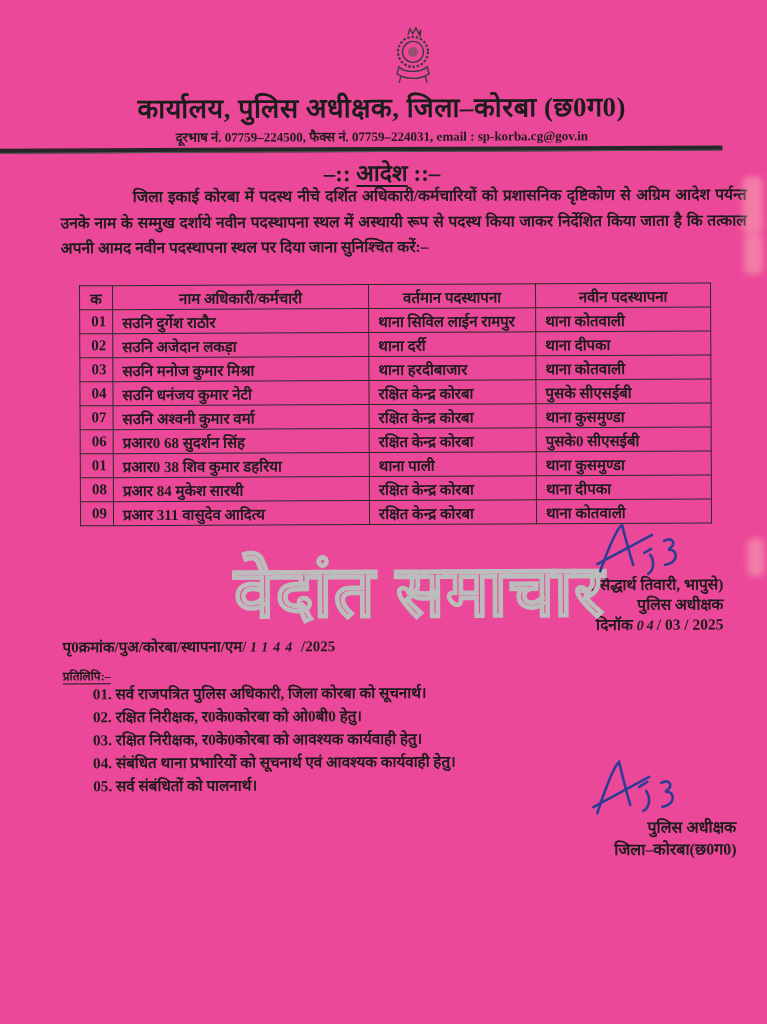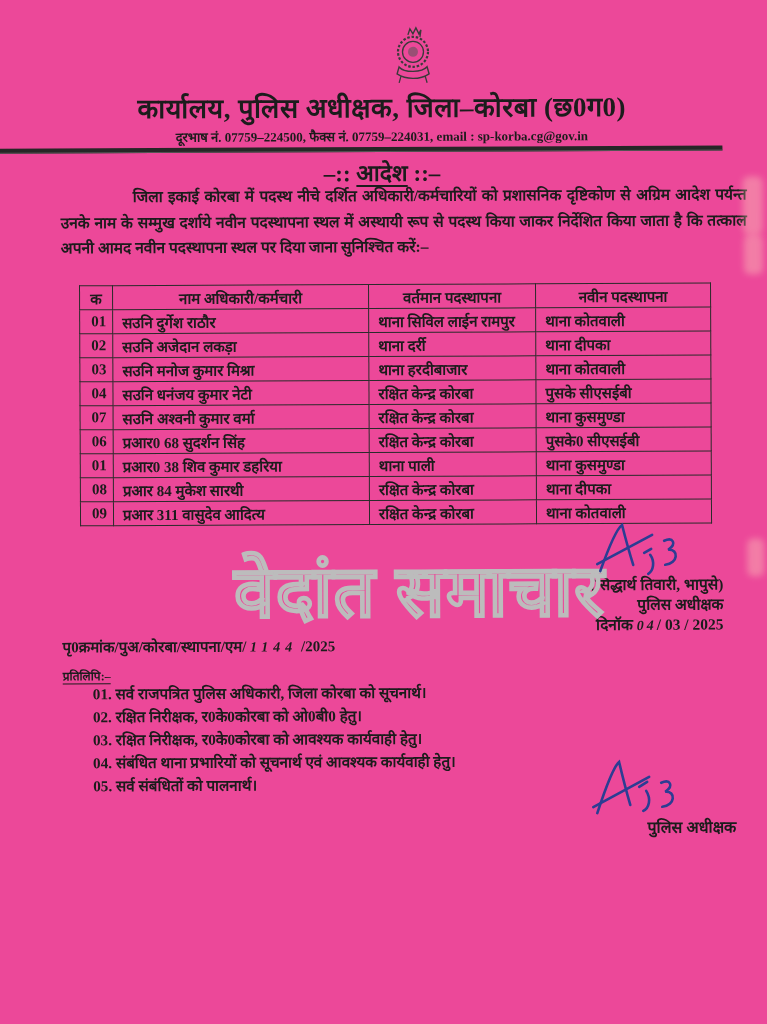--- a/index.html
+++ b/index.html
@@ -198,19 +198,20 @@
       <g fill="none" stroke="#2c3d93" stroke-width="2.6" stroke-linecap="round">
         <path d="M14 56 C22 32 30 10 36 5 C39 18 43 34 47 48"></path>
         <path d="M10 50 L66 20"></path>
         <path d="M56 30 l8 -5"></path>
         <path d="M63 34 c5 8 3 17 -3 20"></path>
         <path d="M78 26 c9 -4 13 3 4 9 c11 -1 10 14 -3 15"></path>
       </g>
     </svg>
     <div class="abs sig-block sig-bot-block">
       <div>पुलिस अधीक्षक</div>
+      <div>जिला–कोरबा(छ0ग0)</div>
     </div>
 
     <div class="abs edge-smudge sm1"></div>
     <div class="abs edge-smudge sm2"></div>
     <div class="abs edge-smudge sm3"></div>
   </div>
 </div>
 
 </body></html>

